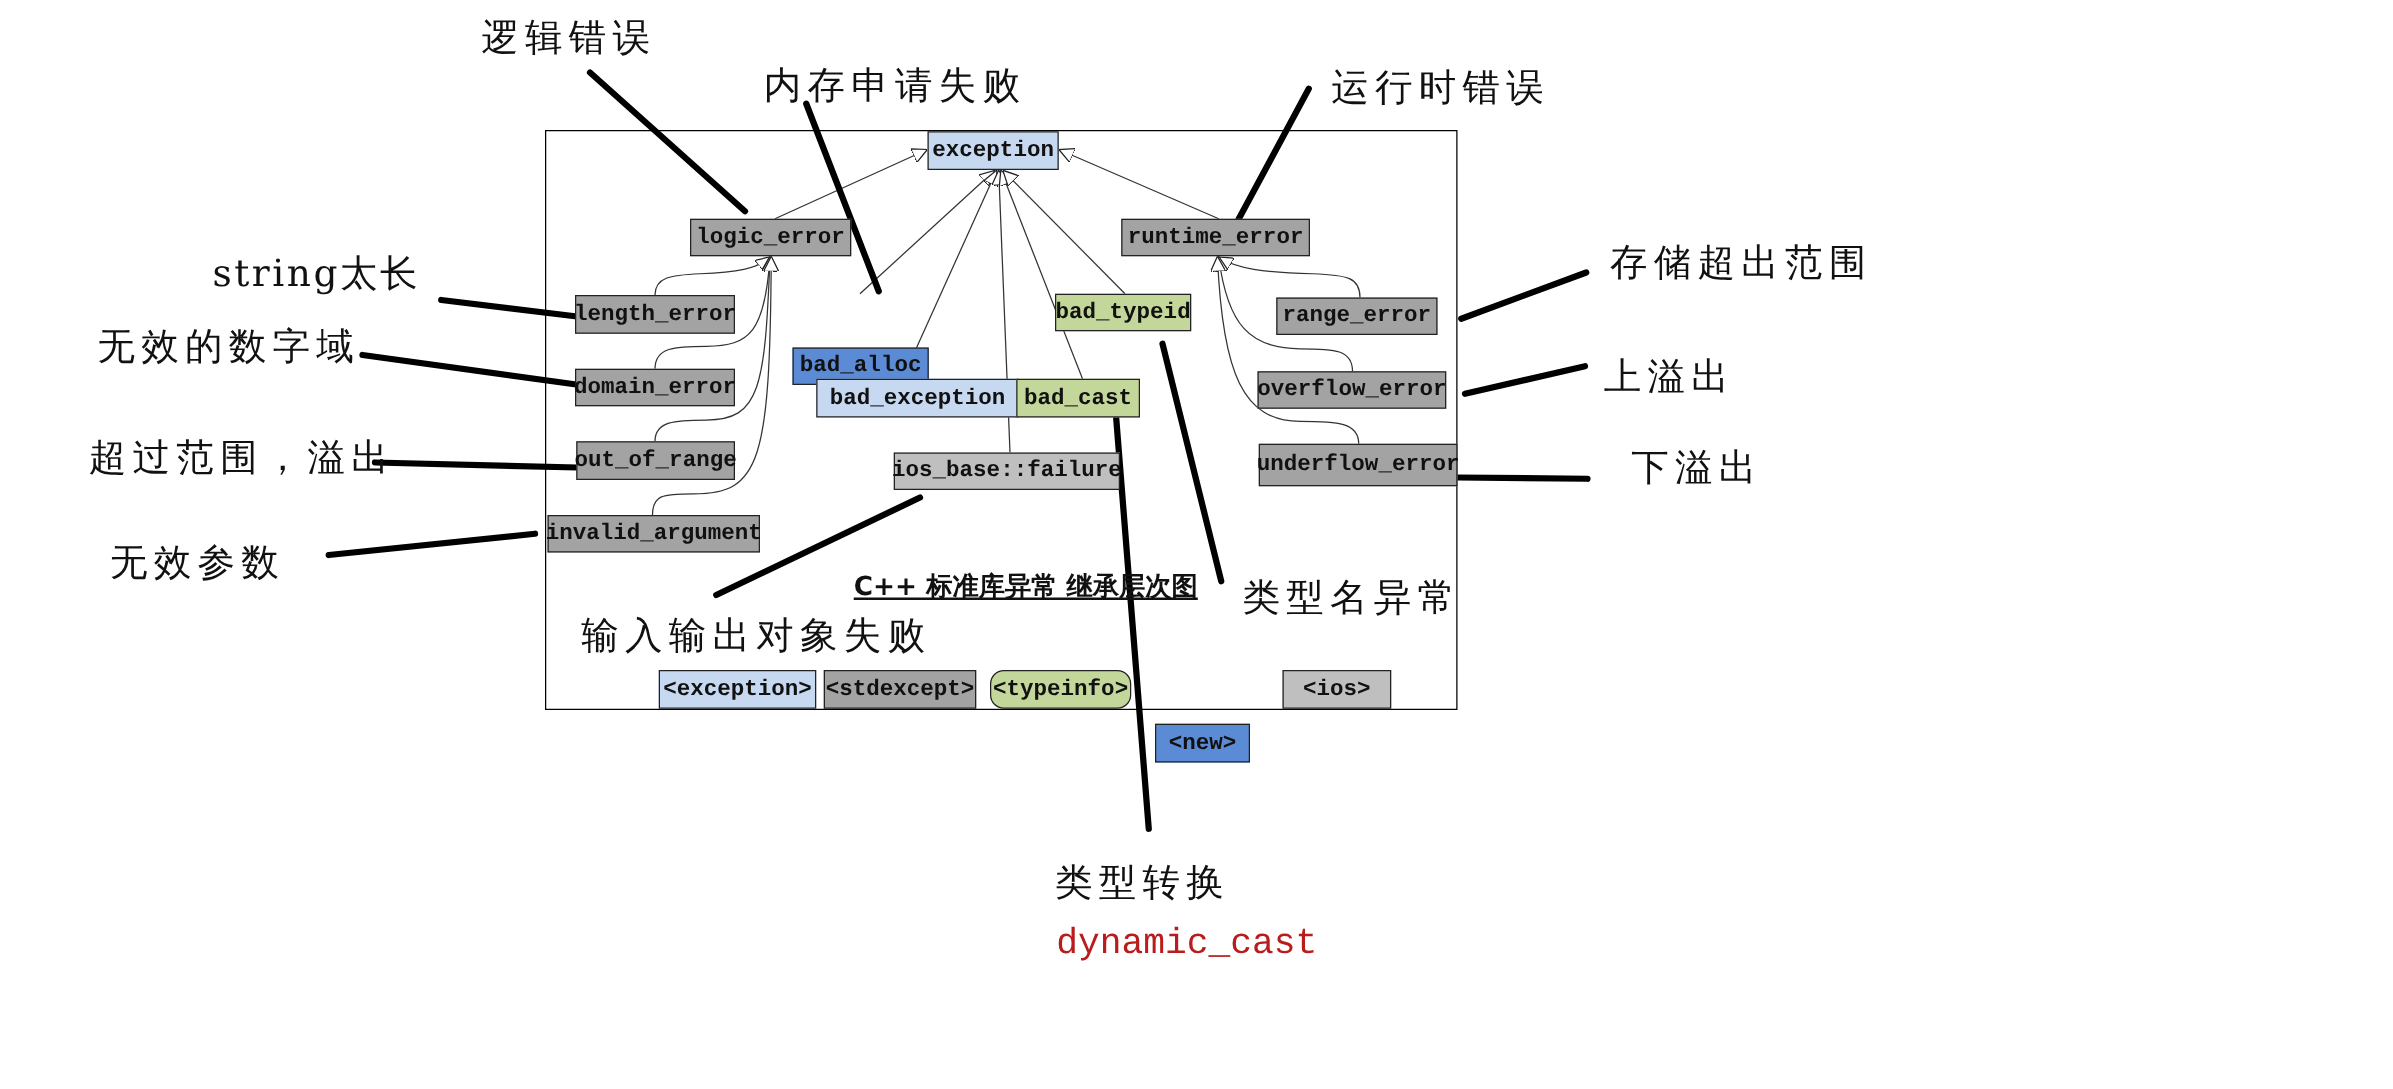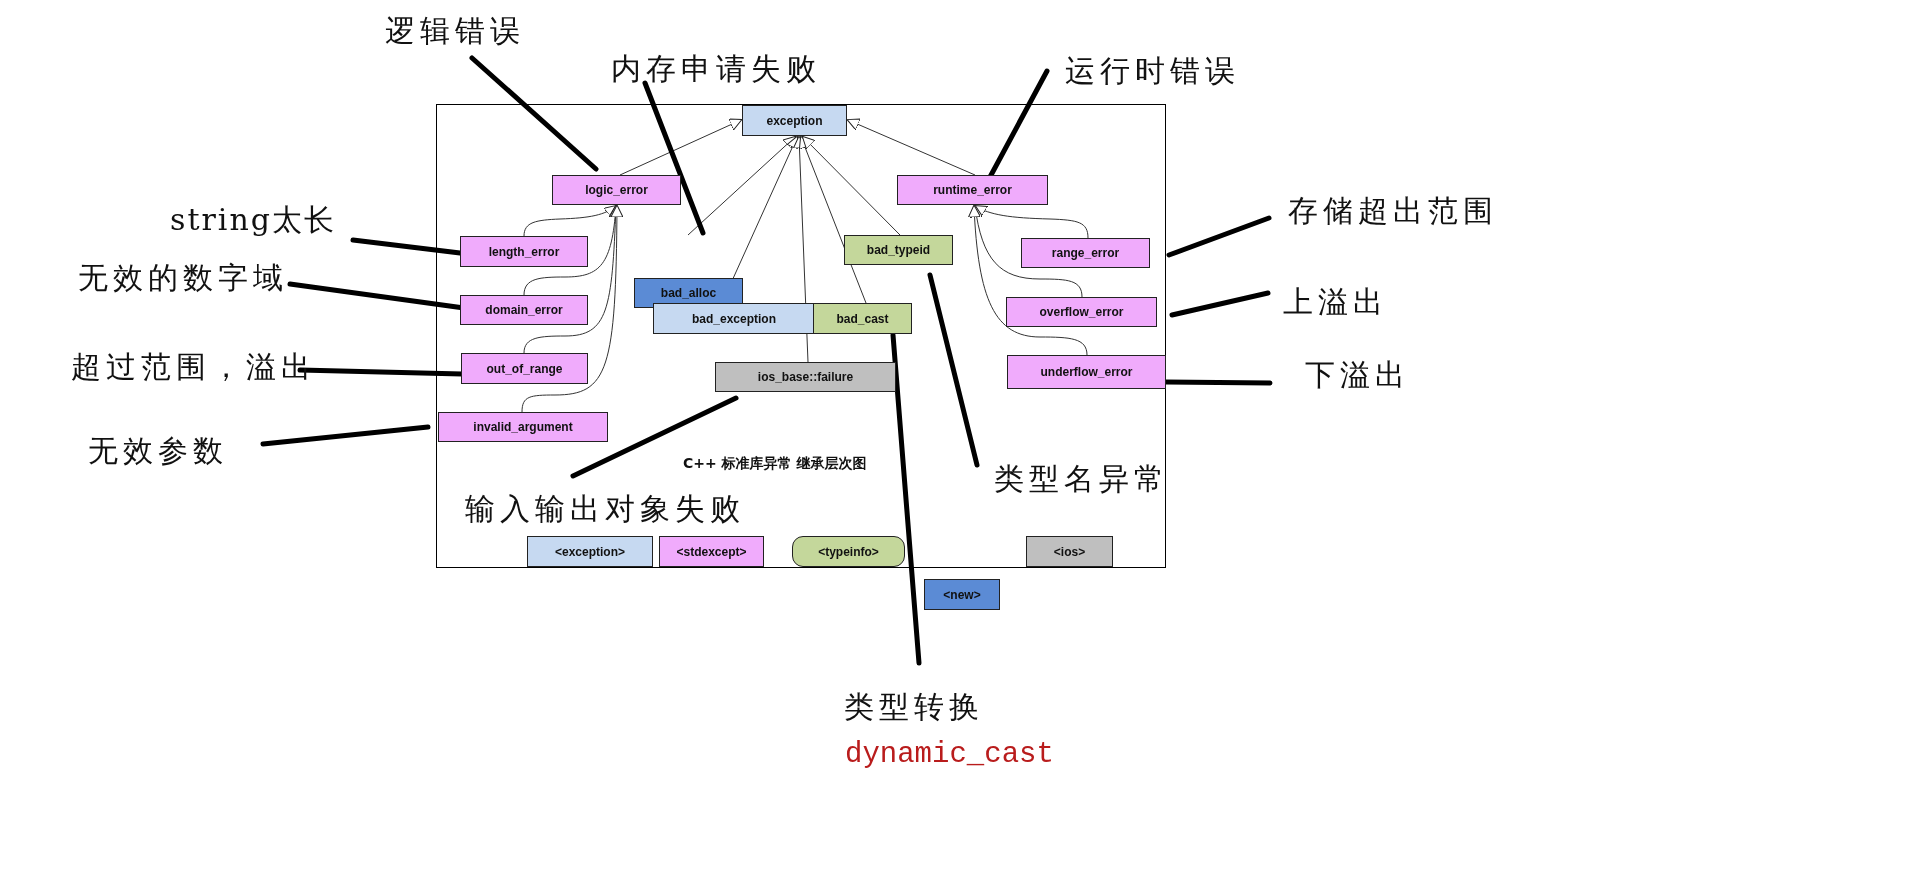--- a/index.html
+++ b/index.html
@@ -1,26 +1,26 @@
 <!DOCTYPE html>
 <html><head>
 <meta charset="utf-8">
 <style>
   html, body { margin: 0; padding: 0; background: #ffffff; }
   #canvas { position: relative; width: 1914px; height: 871px; overflow: hidden; background: #ffffff; }
   #lines { position: absolute; left: 0; top: 0; width: 1914px; height: 871px; }
   .frame { position: absolute; left: 436px; top: 104px; width: 730px; height: 464px; border: 1.5px solid #000; box-sizing: border-box; }
   .node { position: absolute; box-sizing: border-box; border: 1.3px solid #222; display: flex; align-items: center; justify-content: center;
-          font-family: Liberation Sans, sans-serif; font-weight: bold; font-size: 12px; color: #111; white-space: nowrap; }
+          font-family: Liberation Mono, monospace; font-weight: bold; font-size: 18px; color: #111; white-space: nowrap; }
   .c-exception { background: #c6d9f1; }
-  .c-stdexcept { background: #f0abfc; }
+  .c-stdexcept { background: #a3a3a3; }
   .c-typeinfo  { background: #c4d79b; }
   .c-new       { background: #5b8bd5; margin-top: 43px; }
   .c-ios       { background: #bfbfbf; }
-  .title { position: absolute; left: 683px; top: 455px; font-family: "DejaVu Sans", sans-serif; font-weight: bold; font-size: 14px; color: #111; white-space: nowrap; }
+  .title { position: absolute; left: 683px; top: 455px; font-family: "DejaVu Sans", sans-serif; font-weight: bold; font-size: 21px; color: #111; white-space: nowrap; text-decoration: underline; }
   .ann { position: absolute; font-family: "DejaVu Serif", "Liberation Serif", serif; font-size: 30px; color: #111; white-space: nowrap; line-height: 1; }
   .ann-mono { position: absolute; font-family: "Liberation Mono", "DejaVu Sans Mono", monospace; font-size: 29px; color: #b91c1c; white-space: nowrap; line-height: 1; }
 </style>
 </head>
 <body>
 
 <div id="canvas">
   <svg id="lines" xmlns="http://www.w3.org/2000/svg" width="1914" height="871" viewBox="0 0 1914 871">
     <defs>
       <marker id="tri" viewBox="0 0 12 12" refX="11" refY="6" markerWidth="12" markerHeight="12" markerUnits="userSpaceOnUse" orient="auto">
@@ -106,21 +106,21 @@
     </div>
   <div class="node c-stdexcept" style="left:1007px;top:355px;width:159px;height:34px;">
       <span>underflow_error</span>
     </div>
 
   <div class="title">C++ 标准库异常 继承层次图</div>
 
   <div class="node c-exception" style="left:527px;top:536px;width:126px;height:31px;">
       <span>&lt;exception&gt;</span>
     </div>
-  <div class="node c-stdexcept" style="left:659px;top:536px;width:105px;height:31px;">
+  <div class="node c-stdexcept" style="left:659px;top:536px;width:122px;height:31px;">
       <span>&lt;stdexcept&gt;</span>
     </div>
   <div class="node c-typeinfo" style="left:792px;top:536px;width:113px;height:31px;border-radius:11px;">
       <span>&lt;typeinfo&gt;</span>
     </div>
   <div class="node c-new" style="left:924px;top:536px;width:76px;height:31px;">
       <span>&lt;new&gt;</span>
     </div>
   <div class="node c-ios" style="left:1026px;top:536px;width:87px;height:31px;">
       <span>&lt;ios&gt;</span>

